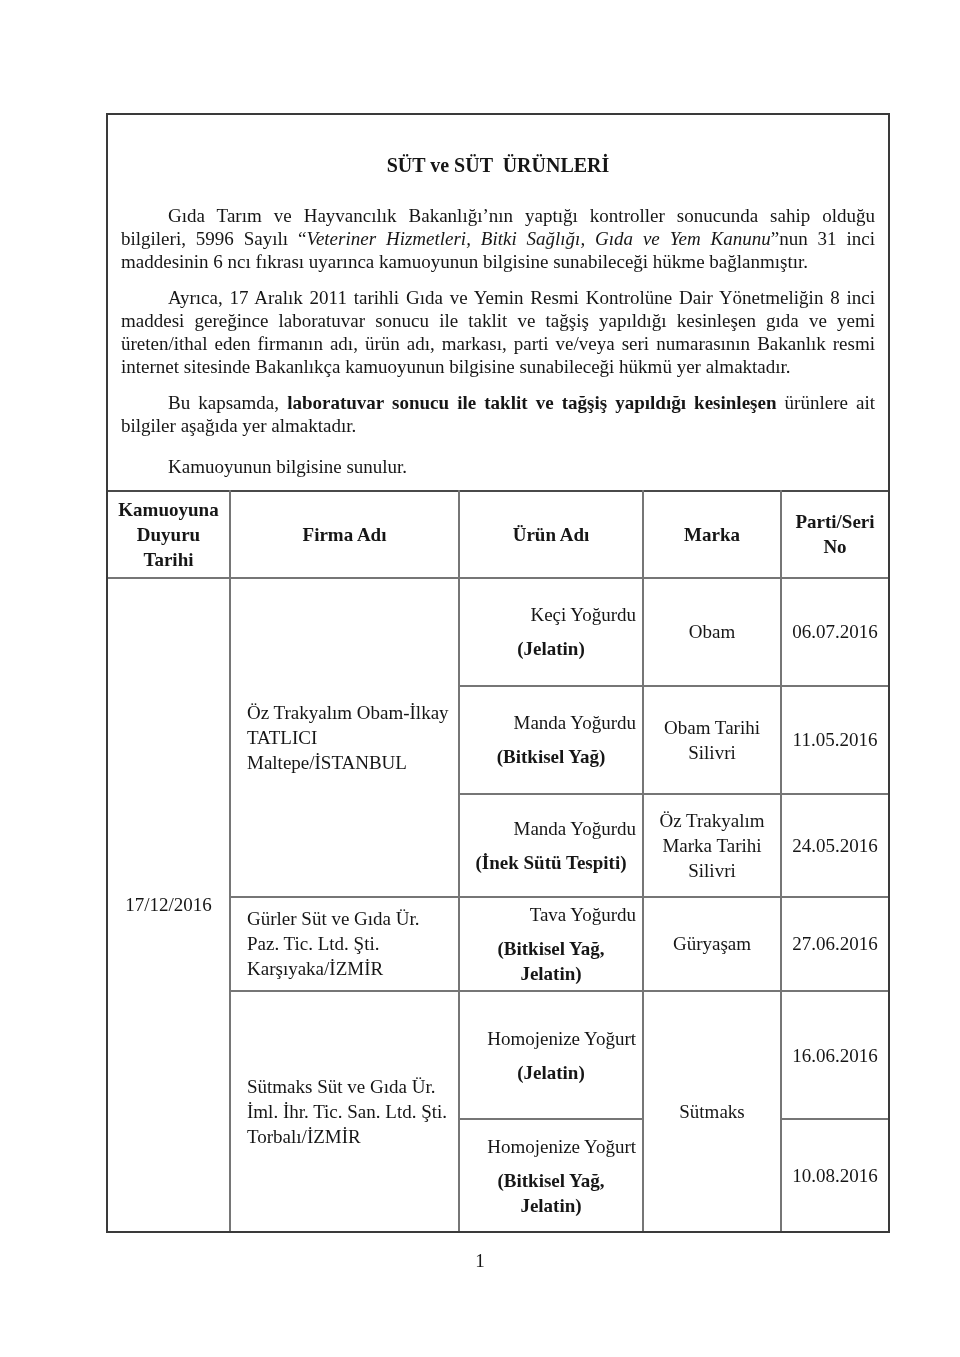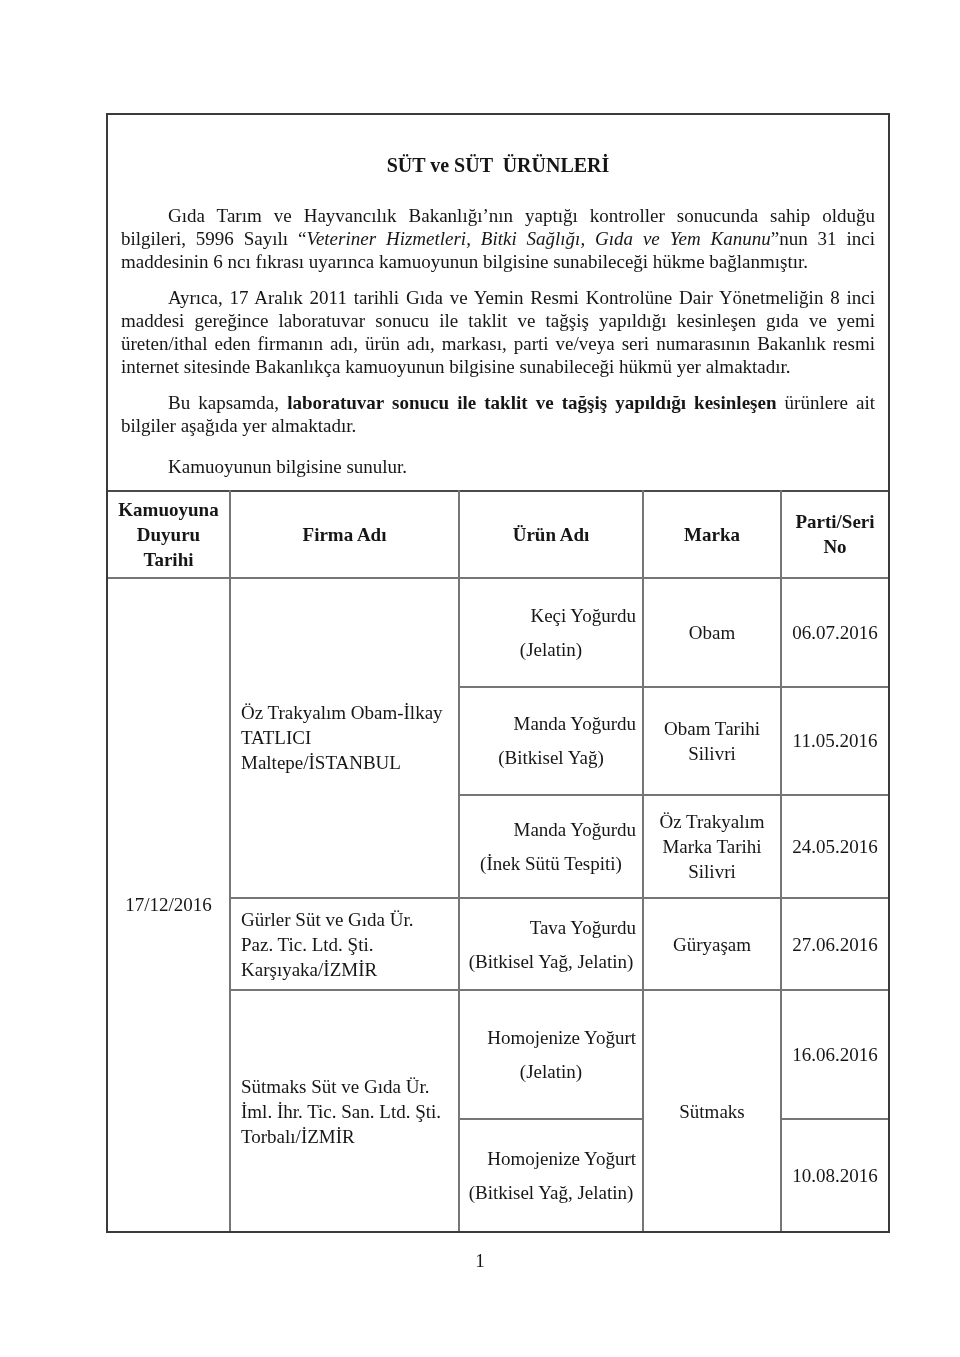--- a/index.html
+++ b/index.html
@@ -70,27 +70,27 @@
   tr.h-r2{height:103px;}
   tr.h-r3{height:99px;}
   tr.h-r4{height:88px;}
   tr.h-r5{height:123px;}
   tr.h-r6{height:107px;}
 
   td.center{text-align:center;}
   td.firm{
     text-align:left;
     white-space:pre-line;
-    padding-left:10px;
+    padding-left:16px;
     padding-right:8px;
   }
   .prod-name{text-align:right;}
   .prod-note{
     text-align:center;
-    font-weight:normal;
+    font-weight:bold;
     margin-top:9px;
   }
   .bl0{border-left:none !important;}
   .br0{border-right:none !important;}
   .bb0{border-bottom:none !important;}
 
   .page-num{
     position:absolute;
     left:0;top:1250px;
     width:100%;

